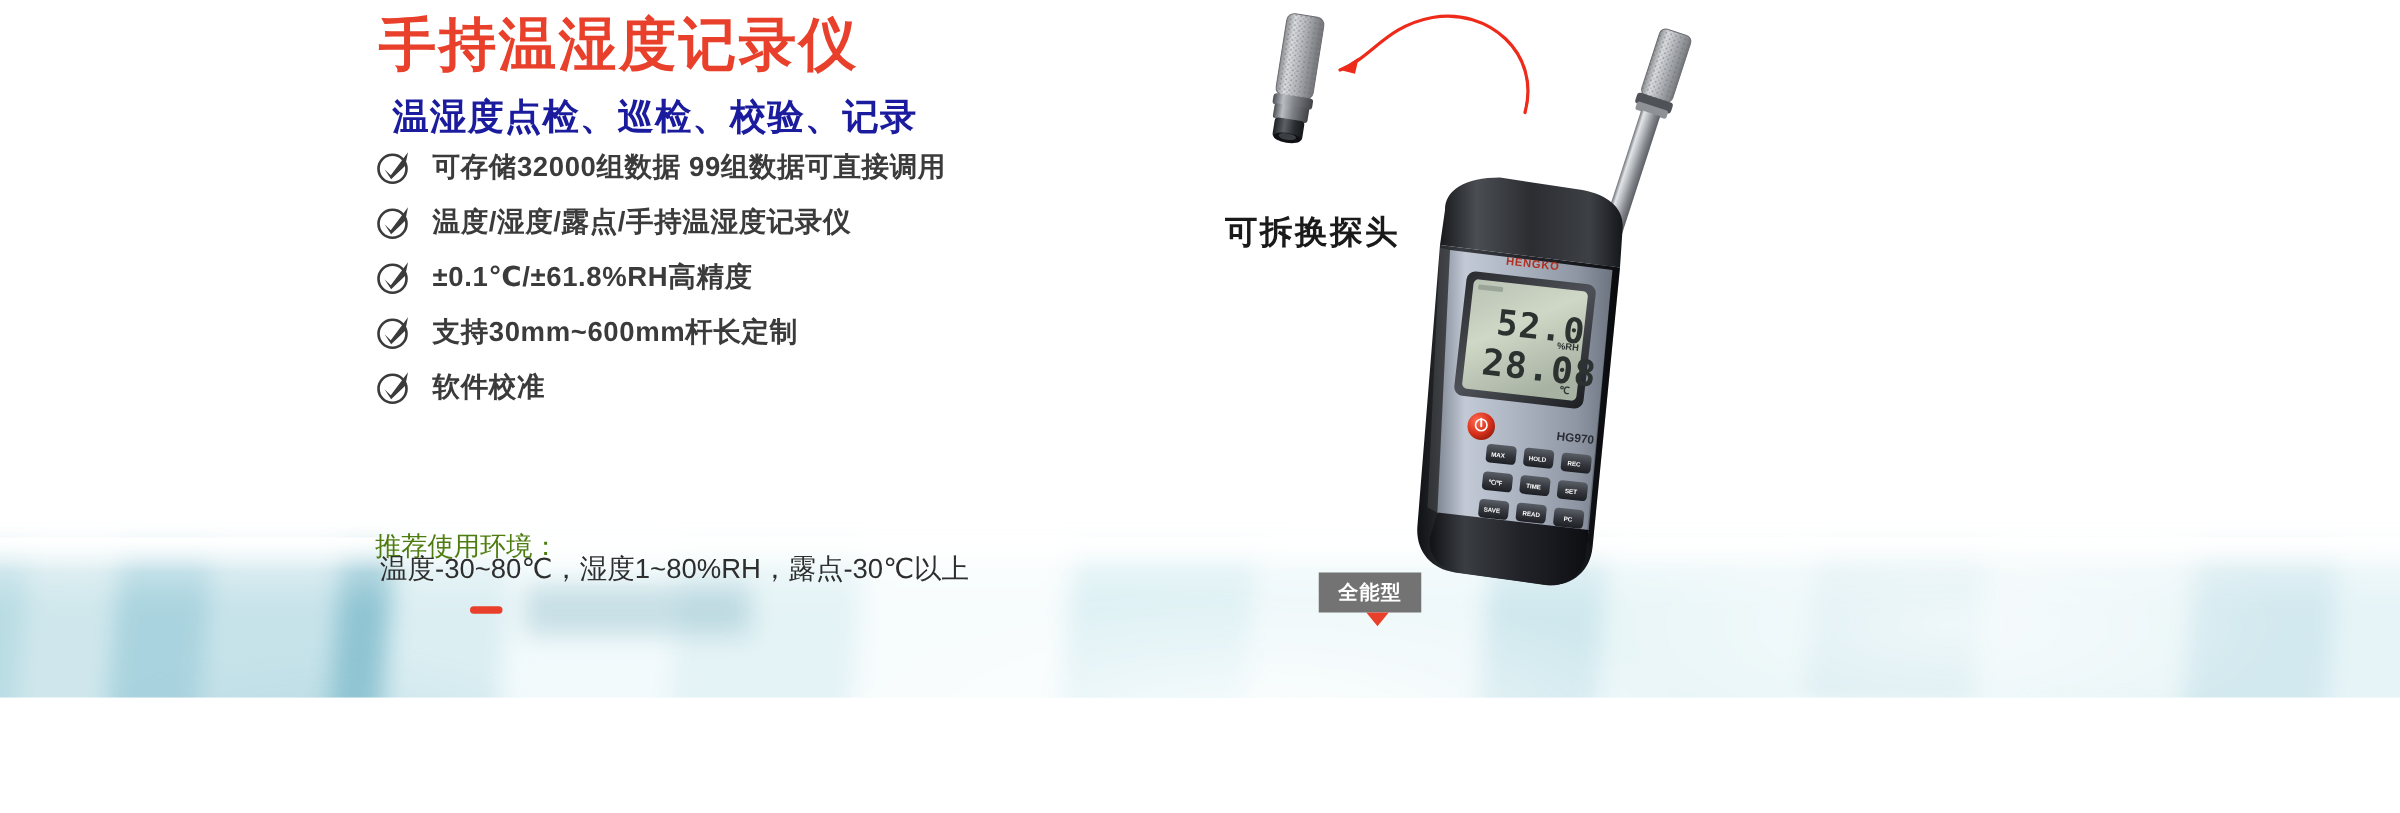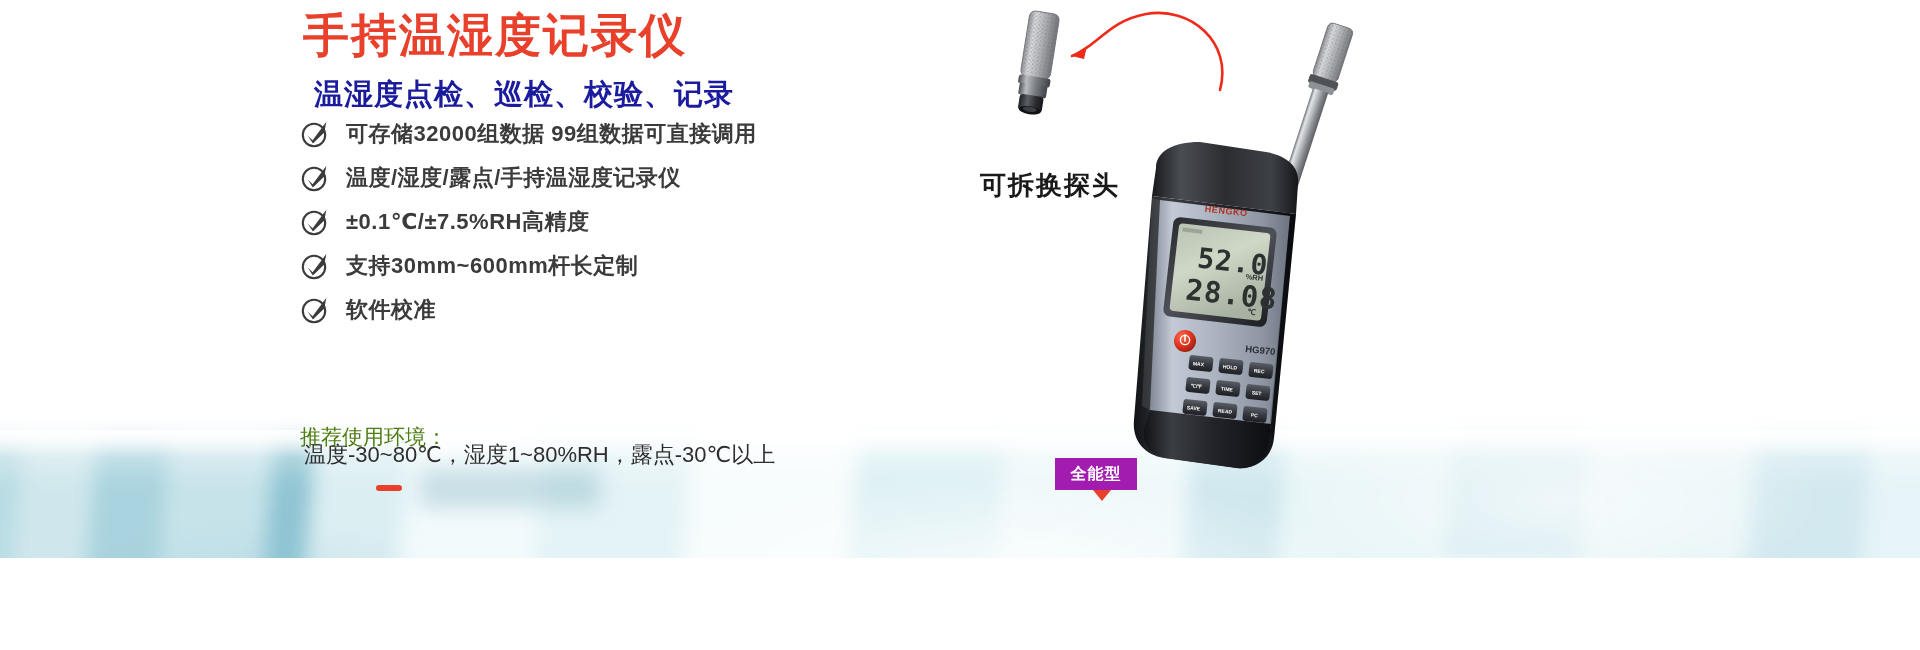--- a/index.html
+++ b/index.html
@@ -108,21 +108,21 @@
 
   
   .probe-detached{position:absolute;left:1008px;top:8px;width:60px;height:112px;}
 
   
   .device{position:absolute;left:1060px;top:0px;width:320px;height:520px;}
 
   
   .badge{
     position:absolute;left:1055px;top:458px;width:82px;height:32px;
-    background:#a21caf;color:#ffffff;font-size:16px;font-weight:bold;
+    background:#737373;color:#ffffff;font-size:16px;font-weight:bold;
     display:flex;align-items:center;justify-content:center;letter-spacing:1px;
   }
   .badge-tail{
     position:absolute;left:1093px;top:490px;width:0;height:0;
     border-left:9px solid transparent;border-right:9px solid transparent;
     border-top:11px solid #E8402A;
   }
 </style>
 </head>
 <body>
@@ -160,21 +160,21 @@
       <span class="btxt">温度/湿度/露点/手持温湿度记录仪</span>
     </div>
 
     <div class="bullet">
       <span class="chk">
         <svg viewBox="0 0 30 30">
           <circle cx="14" cy="16" r="11.2" fill="none" stroke="#3B3B3B" stroke-width="2.1"></circle>
           <path d="M7.6 16.4 L12.6 21.2 L26.4 2.8 L24.2 13.5 L12.9 24.4 Z" fill="#3B3B3B"></path>
         </svg>
       </span>
-      <span class="btxt">±0.1℃/±7.5%RH高精度</span>
+      <span class="btxt">±0.1℃/±61.8%RH高精度</span>
     </div>
 
     <div class="bullet">
       <span class="chk">
         <svg viewBox="0 0 30 30">
           <circle cx="14" cy="16" r="11.2" fill="none" stroke="#3B3B3B" stroke-width="2.1"></circle>
           <path d="M7.6 16.4 L12.6 21.2 L26.4 2.8 L24.2 13.5 L12.9 24.4 Z" fill="#3B3B3B"></path>
         </svg>
       </span>
       <span class="btxt">支持30mm~600mm杆长定制</span>

